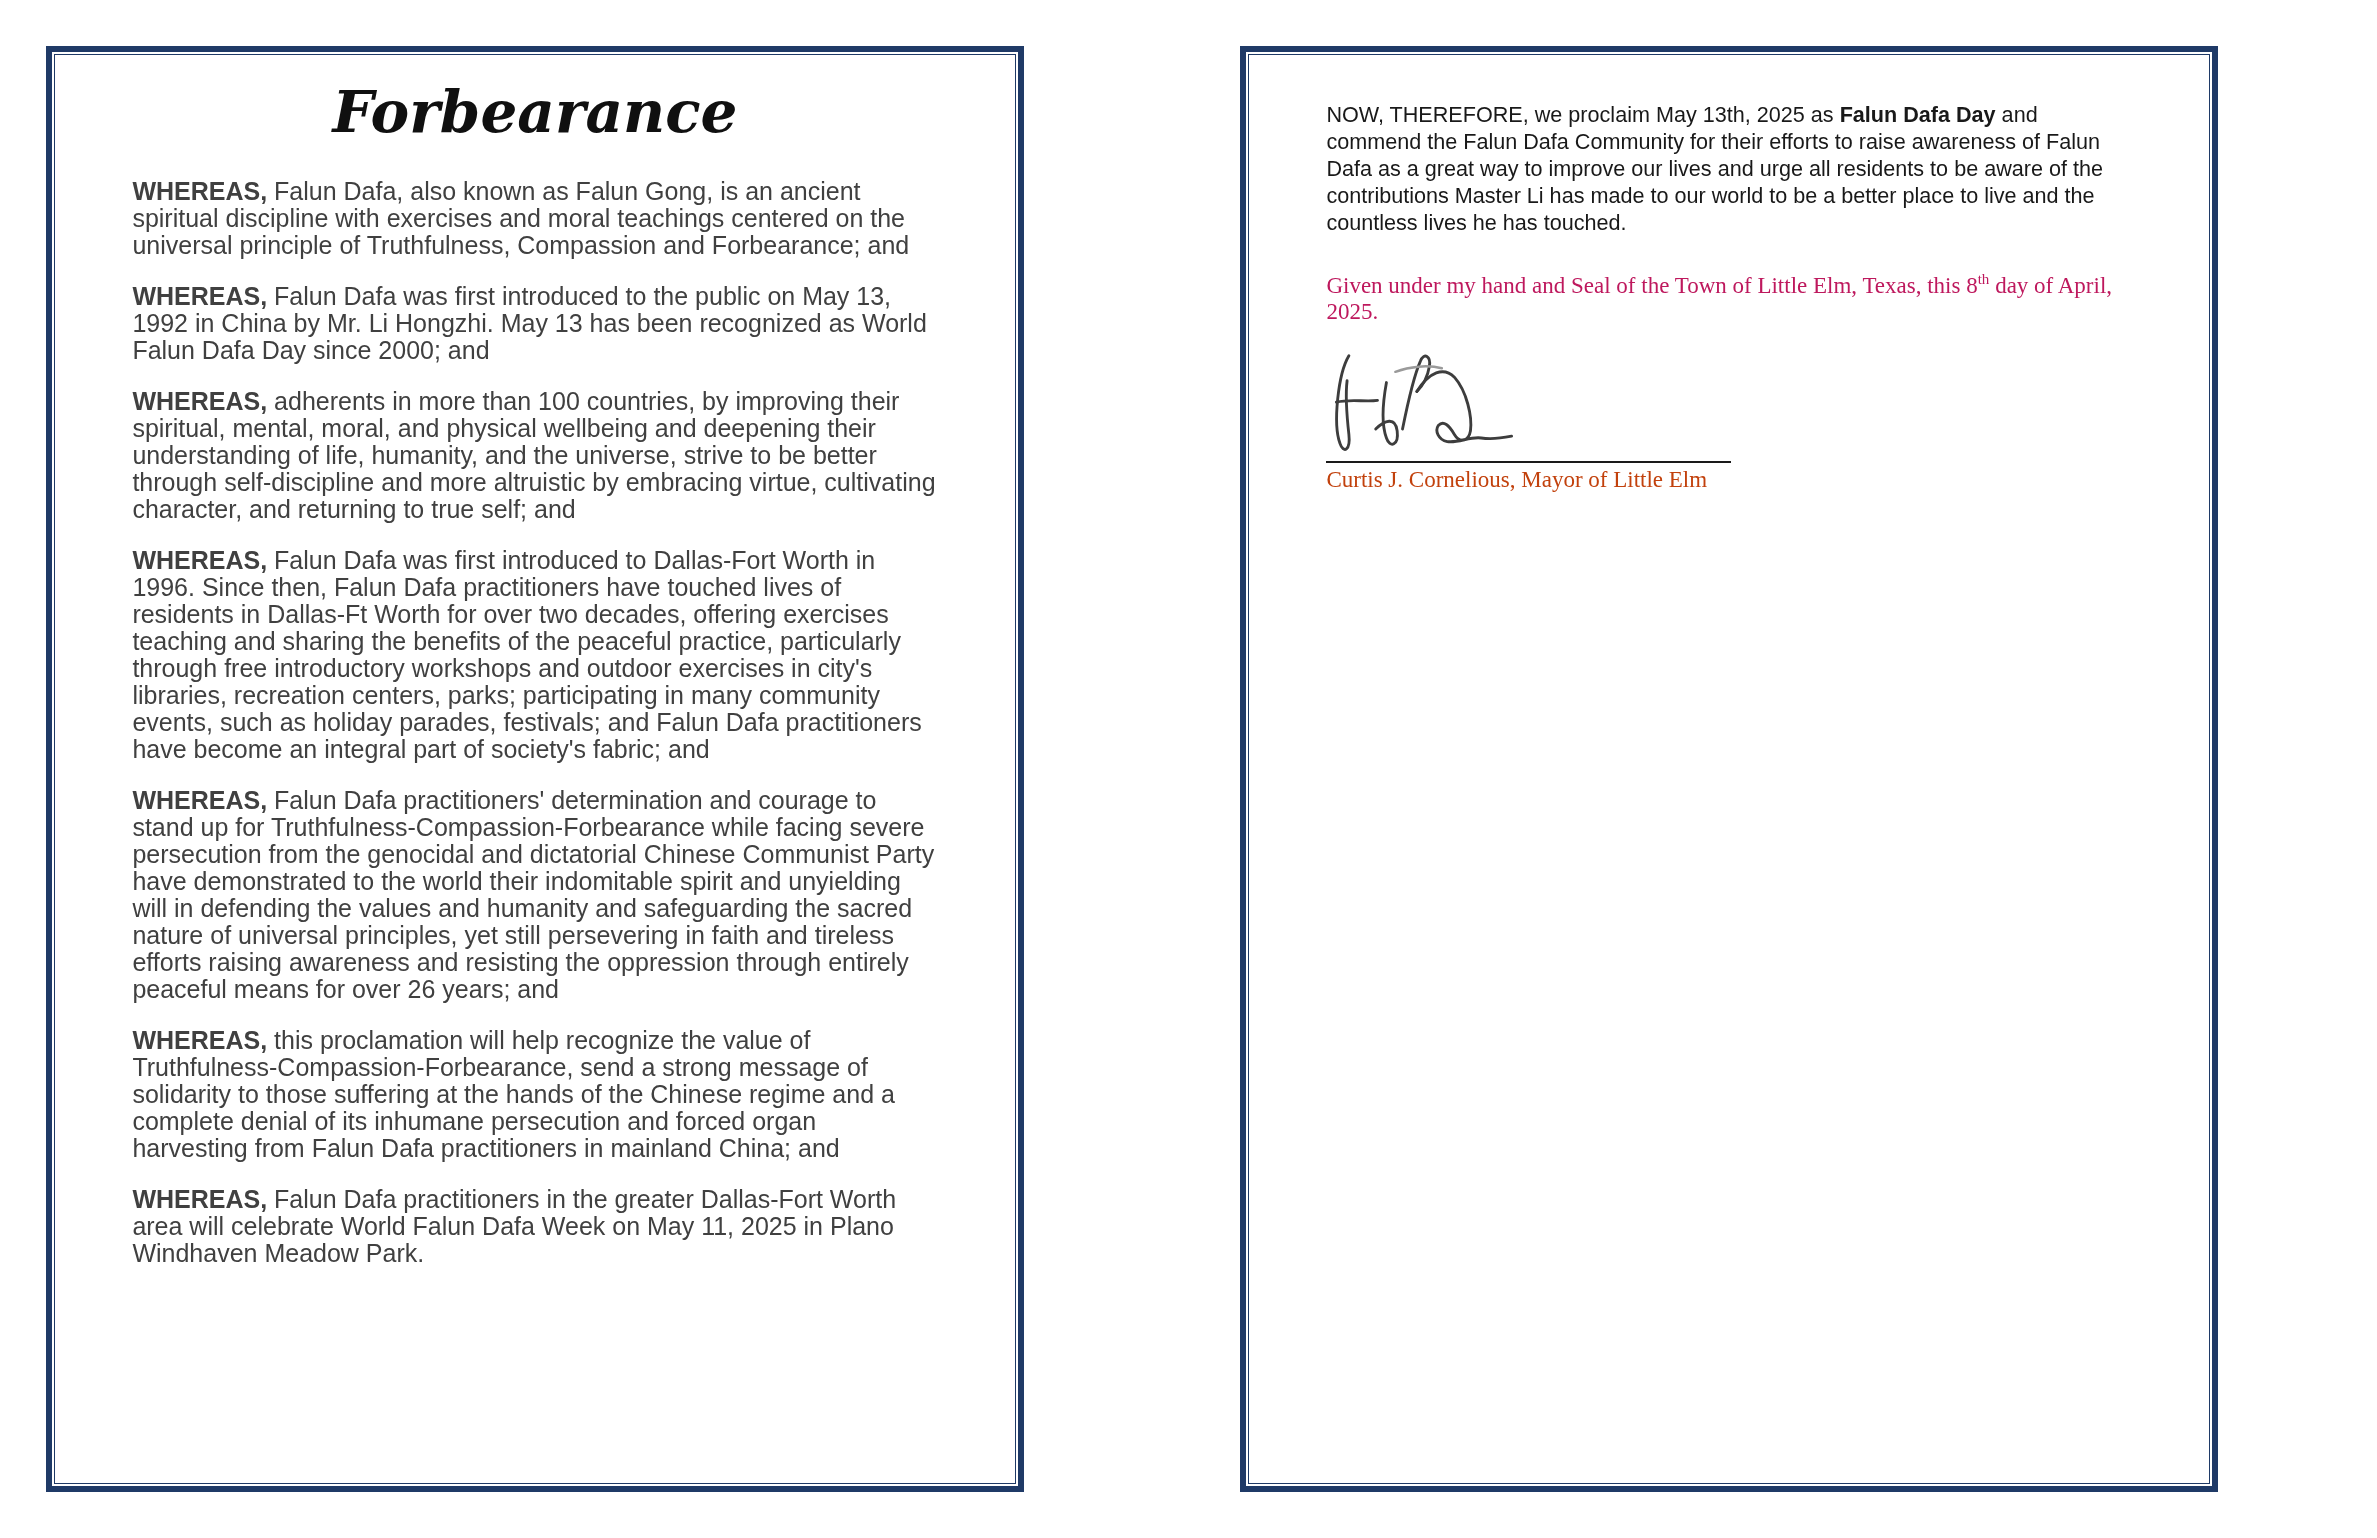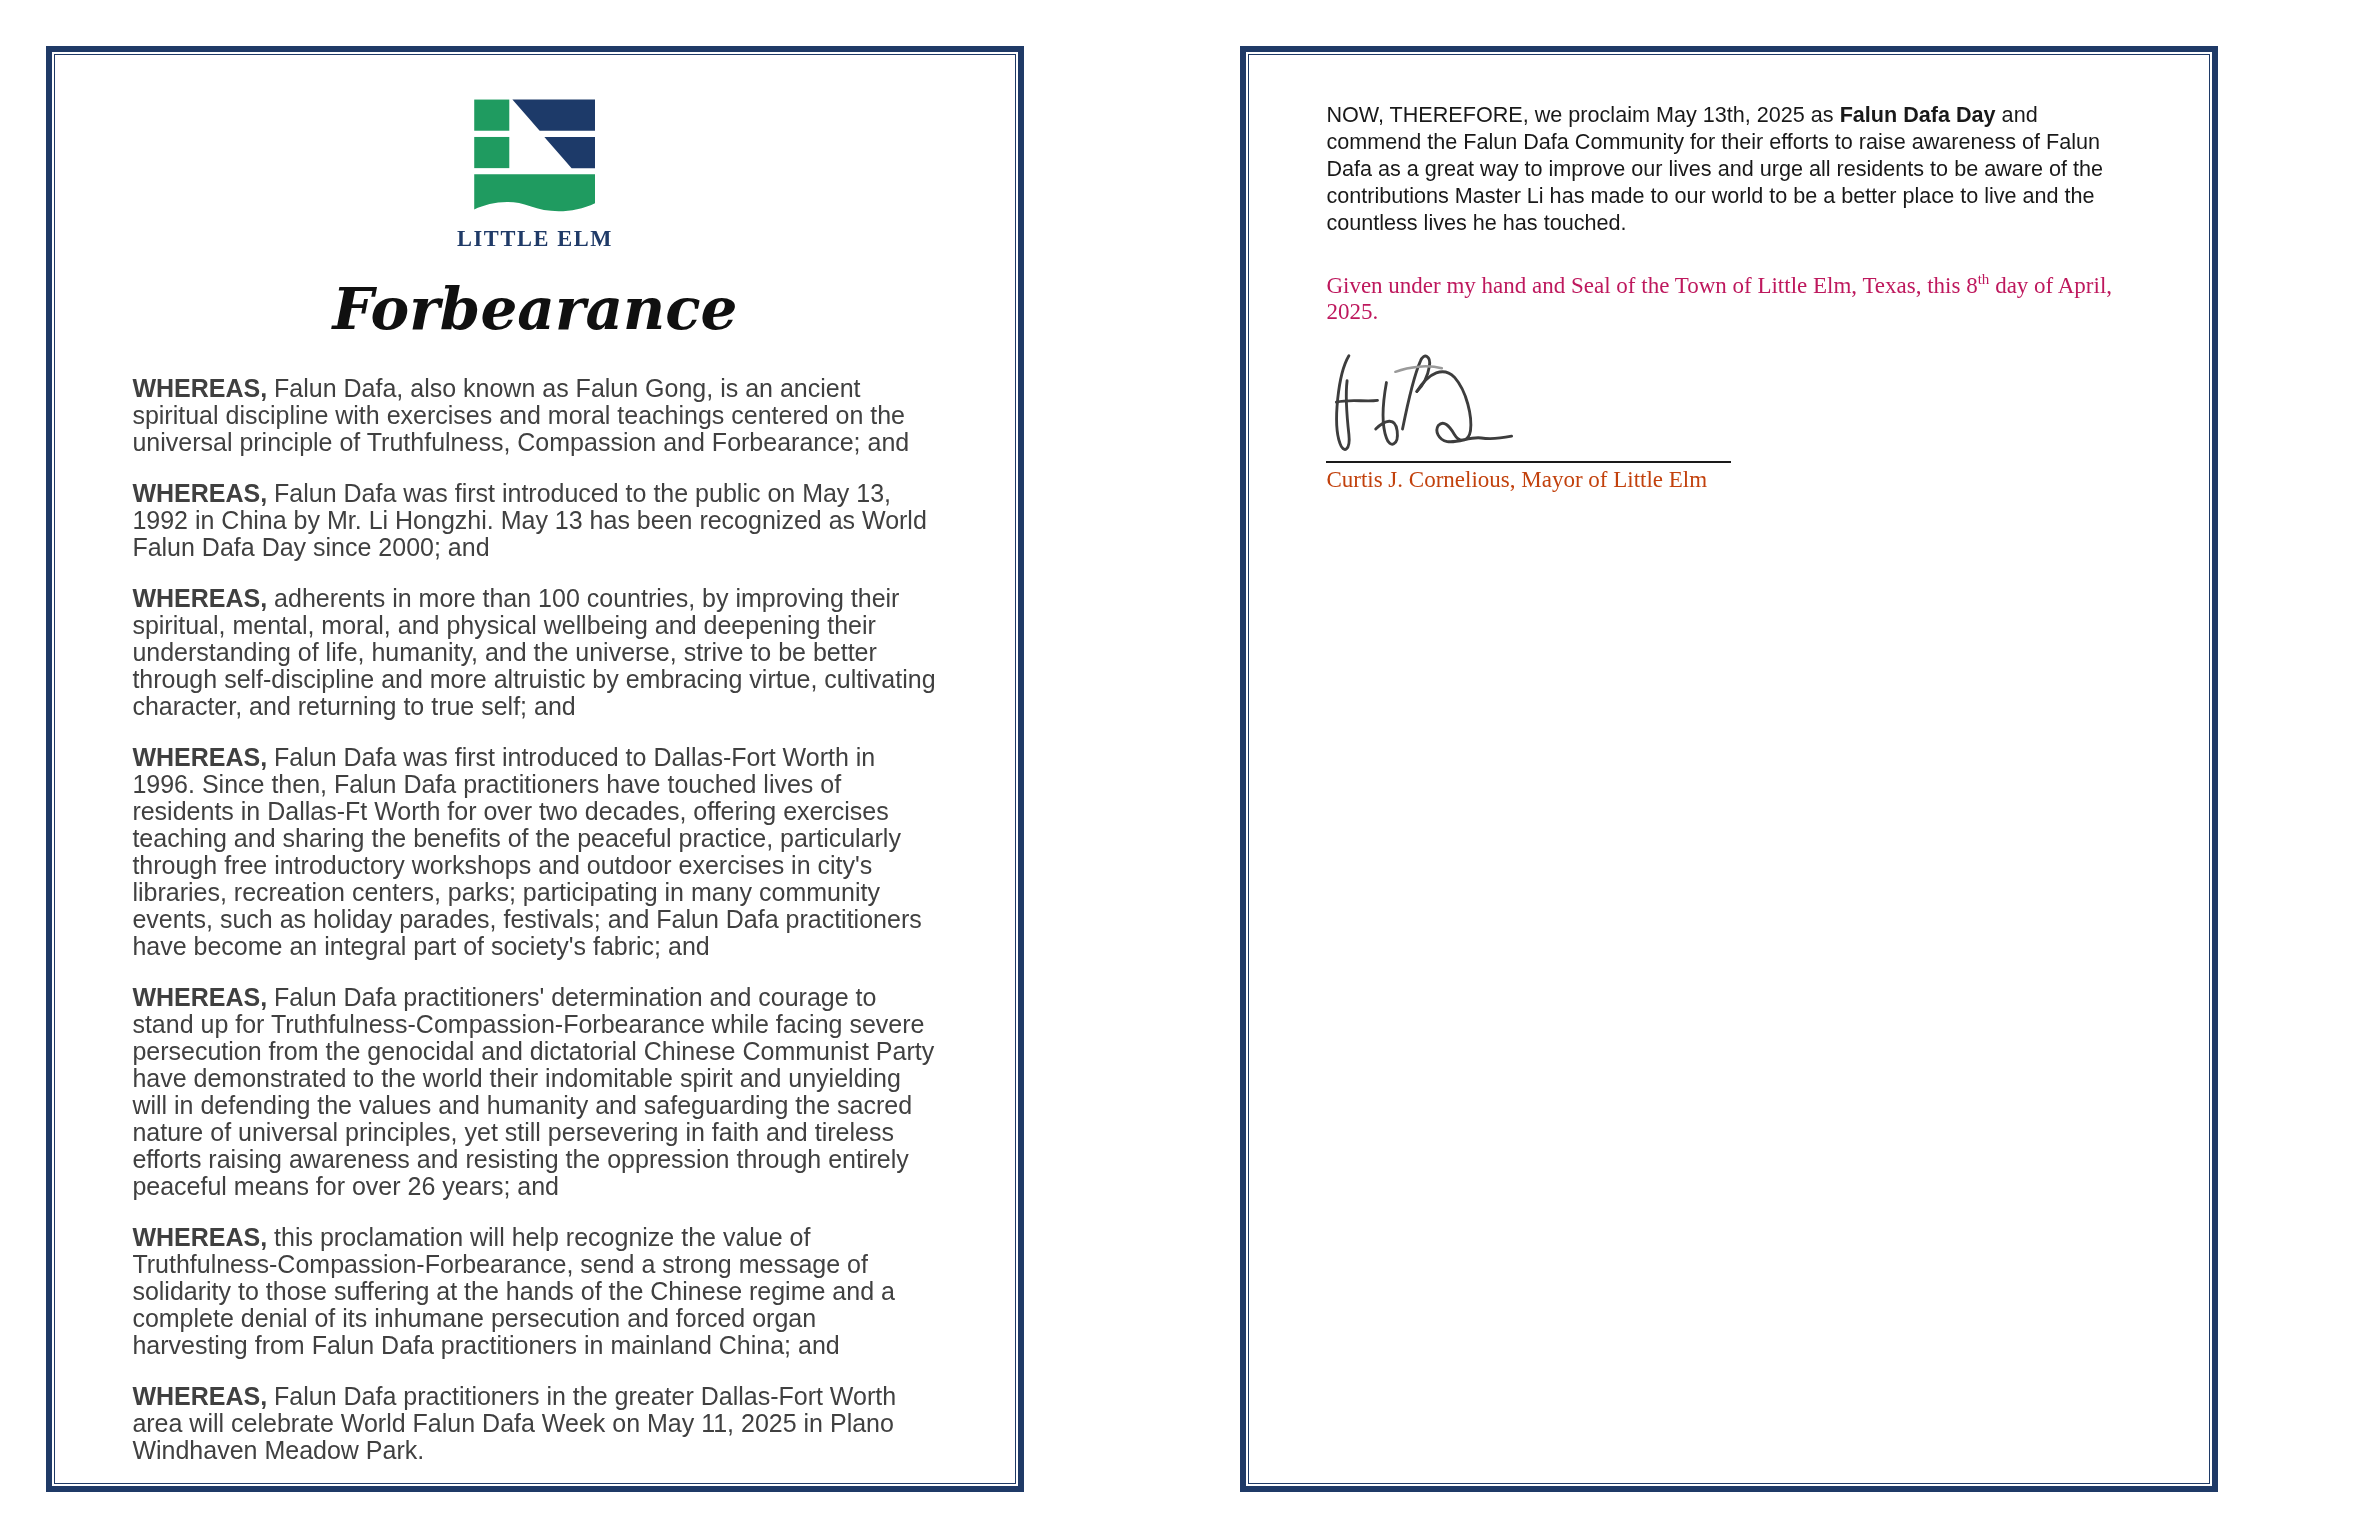--- a/index.html
+++ b/index.html
@@ -91,30 +91,20 @@
     color: #c2410c;
   }
 </style>
 </head>
 <body>
 
 <div class="page page-left">
   <div class="page-inner">
     <div class="content">
 
-      <div class="logo-block">
-        <svg width="122" height="120" viewBox="0 0 156 154">
-          <rect x="0" y="2" width="45" height="40" fill="#1f9b60"></rect>
-          <rect x="0" y="50" width="45" height="40" fill="#1f9b60"></rect>
-          <polygon points="49,2 155,2 155,42 84,42" fill="#1d3a69"></polygon>
-          <polygon points="90,50 155,50 155,90 125,90" fill="#1d3a69"></polygon>
-          <path d="M0,98 H155 V135 C128,148 96,148 72,139 C46,129 20,134 0,143 Z" fill="#1f9b60"></path>
-        </svg>
-        <div class="logo-wordmark">LITTLE ELM</div>
-      </div>
 
       <div class="doc-title">Forbearance</div>
 
       <div class="body-copy">
         <p><span class="lead">WHEREAS,</span><span> Falun Dafa, also known as Falun Gong, is an ancient spiritual discipline with exercises and moral teachings centered on the universal principle of Truthfulness, Compassion and Forbearance; and</span></p>
         <p><span class="lead">WHEREAS,</span><span> Falun Dafa was first introduced to the public on May 13, 1992 in China by Mr. Li Hongzhi. May 13 has been recognized as World Falun Dafa Day since 2000; and</span></p>
         <p><span class="lead">WHEREAS,</span><span> adherents in more than 100 countries, by improving their spiritual, mental, moral, and physical wellbeing and deepening their understanding of life, humanity, and the universe, strive to be better through self-discipline and more altruistic by embracing virtue, cultivating character, and returning to true self; and</span></p>
         <p><span class="lead">WHEREAS,</span><span> Falun Dafa was first introduced to Dallas-Fort Worth in 1996. Since then, Falun Dafa practitioners have touched lives of residents in Dallas-Ft Worth for over two decades, offering exercises teaching and sharing the benefits of the peaceful practice, particularly through free introductory workshops and outdoor exercises in city's libraries, recreation centers, parks; participating in many community events, such as holiday parades, festivals; and Falun Dafa practitioners have become an integral part of society's fabric; and</span></p>
         <p><span class="lead">WHEREAS,</span><span> Falun Dafa practitioners' determination and courage to stand up for Truthfulness-Compassion-Forbearance while facing severe persecution from the genocidal and dictatorial Chinese Communist Party have demonstrated to the world their indomitable spirit and unyielding will in defending the values and humanity and safeguarding the sacred nature of universal principles, yet still persevering in faith and tireless efforts raising awareness and resisting the oppression through entirely peaceful means for over 26 years; and</span></p>
         <p><span class="lead">WHEREAS,</span><span> this proclamation will help recognize the value of Truthfulness-Compassion-Forbearance, send a strong message of solidarity to those suffering at the hands of the Chinese regime and a complete denial of its inhumane persecution and forced organ harvesting from Falun Dafa practitioners in mainland China; and</span></p>

